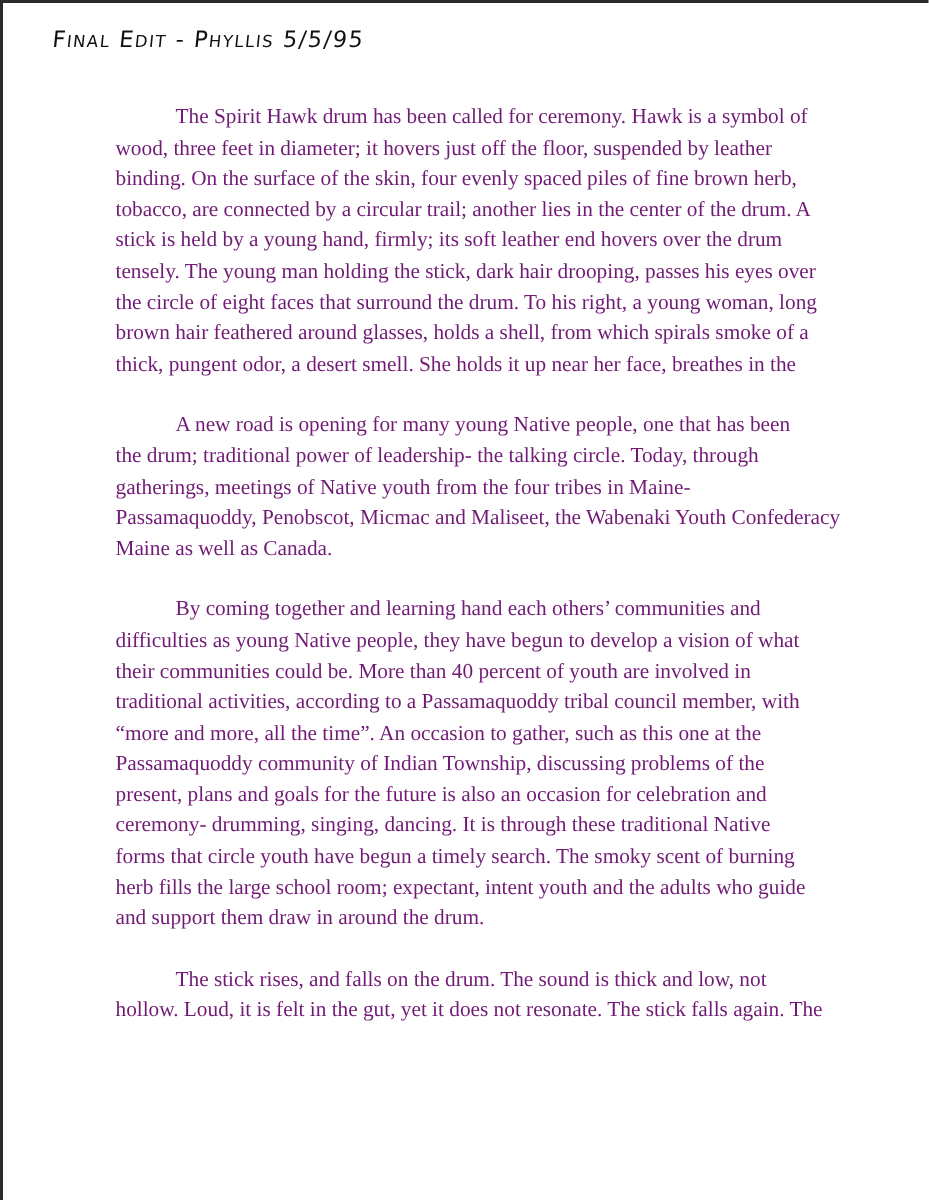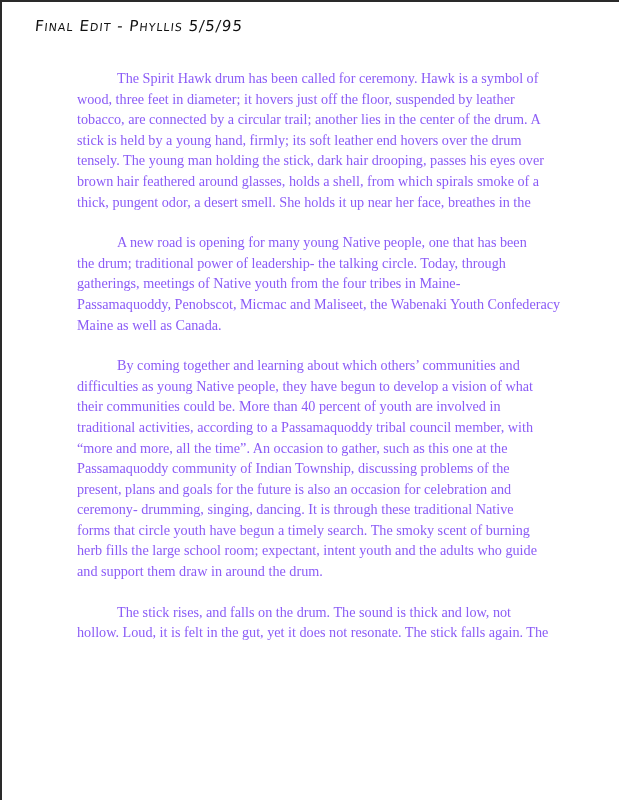--- a/index.html
+++ b/index.html
@@ -34,21 +34,21 @@
       transform: skewX(-6deg);
       font-variant: small-caps;
     }
     .body-text {
       position: absolute;
       left: 75px;
       top: 66px;
       width: 540px;
       font-family: "Liberation Serif", "DejaVu Serif", serif;
       font-size: 14.2px;
-      color: #8b5cf6;
+      color: #701a75;
     }
     .para {
       margin: 0 0 20px 0;
     }
     .line {
       display: block;
       height: 20.6px;
       line-height: 20.6px;
       white-space: nowrap;
     }
@@ -61,37 +61,39 @@
 
 <div class="page">
 
   <div class="handwritten">Final Edit - Phyllis 5/5/95</div>
 
   <div class="body-text">
 
     <div class="para">
       <span class="line indent">The Spirit Hawk drum has been called for ceremony.  Hawk is a symbol of</span>
       <span class="line">wood, three feet in diameter; it hovers just off the floor, suspended by leather</span>
+      <span class="line">binding.  On the surface of the skin, four evenly spaced piles of fine brown herb,</span>
       <span class="line">tobacco, are connected by a circular trail; another lies in the center of the drum.  A</span>
       <span class="line">stick is held by a young hand, firmly; its soft leather end hovers over the drum</span>
       <span class="line">tensely.   The young man holding the stick, dark hair drooping, passes his eyes over</span>
+      <span class="line">the circle of eight faces that surround the drum.  To his right, a young woman, long</span>
       <span class="line">brown hair feathered around glasses, holds a shell, from which spirals smoke of a</span>
       <span class="line">thick, pungent odor, a desert smell.  She holds it up near her face,  breathes in the</span>
     </div>
 
     <div class="para">
       <span class="line indent">A new road is opening for many young Native people, one that has been</span>
       <span class="line">the drum; traditional power of leadership- the talking circle.  Today, through</span>
       <span class="line">gatherings, meetings of Native youth from the four tribes in Maine-</span>
       <span class="line">Passamaquoddy, Penobscot, Micmac and Maliseet, the Wabenaki Youth Confederacy</span>
       <span class="line">Maine as well as Canada.</span>
     </div>
 
     <div class="para">
-      <span class="line indent">By coming together and learning about which others’ communities and</span>
+      <span class="line indent">By coming together and learning hand each others’ communities and</span>
       <span class="line">difficulties as young Native people, they have begun to develop a vision of what</span>
       <span class="line">their communities could be.  More than 40 percent of youth are involved in</span>
       <span class="line">traditional activities, according to a Passamaquoddy tribal council member, with</span>
       <span class="line">“more and more, all the time”.  An occasion to gather, such as this one at the</span>
       <span class="line">Passamaquoddy community of Indian Township, discussing problems of the</span>
       <span class="line">present, plans and goals for the future is also an occasion for celebration and</span>
       <span class="line">ceremony- drumming, singing, dancing.  It is through these traditional Native</span>
       <span class="line">forms that circle youth have begun a timely search.  The smoky scent of burning</span>
       <span class="line">herb fills the large school room; expectant, intent youth and the adults who guide</span>
       <span class="line">and support them draw in around the drum.</span>

